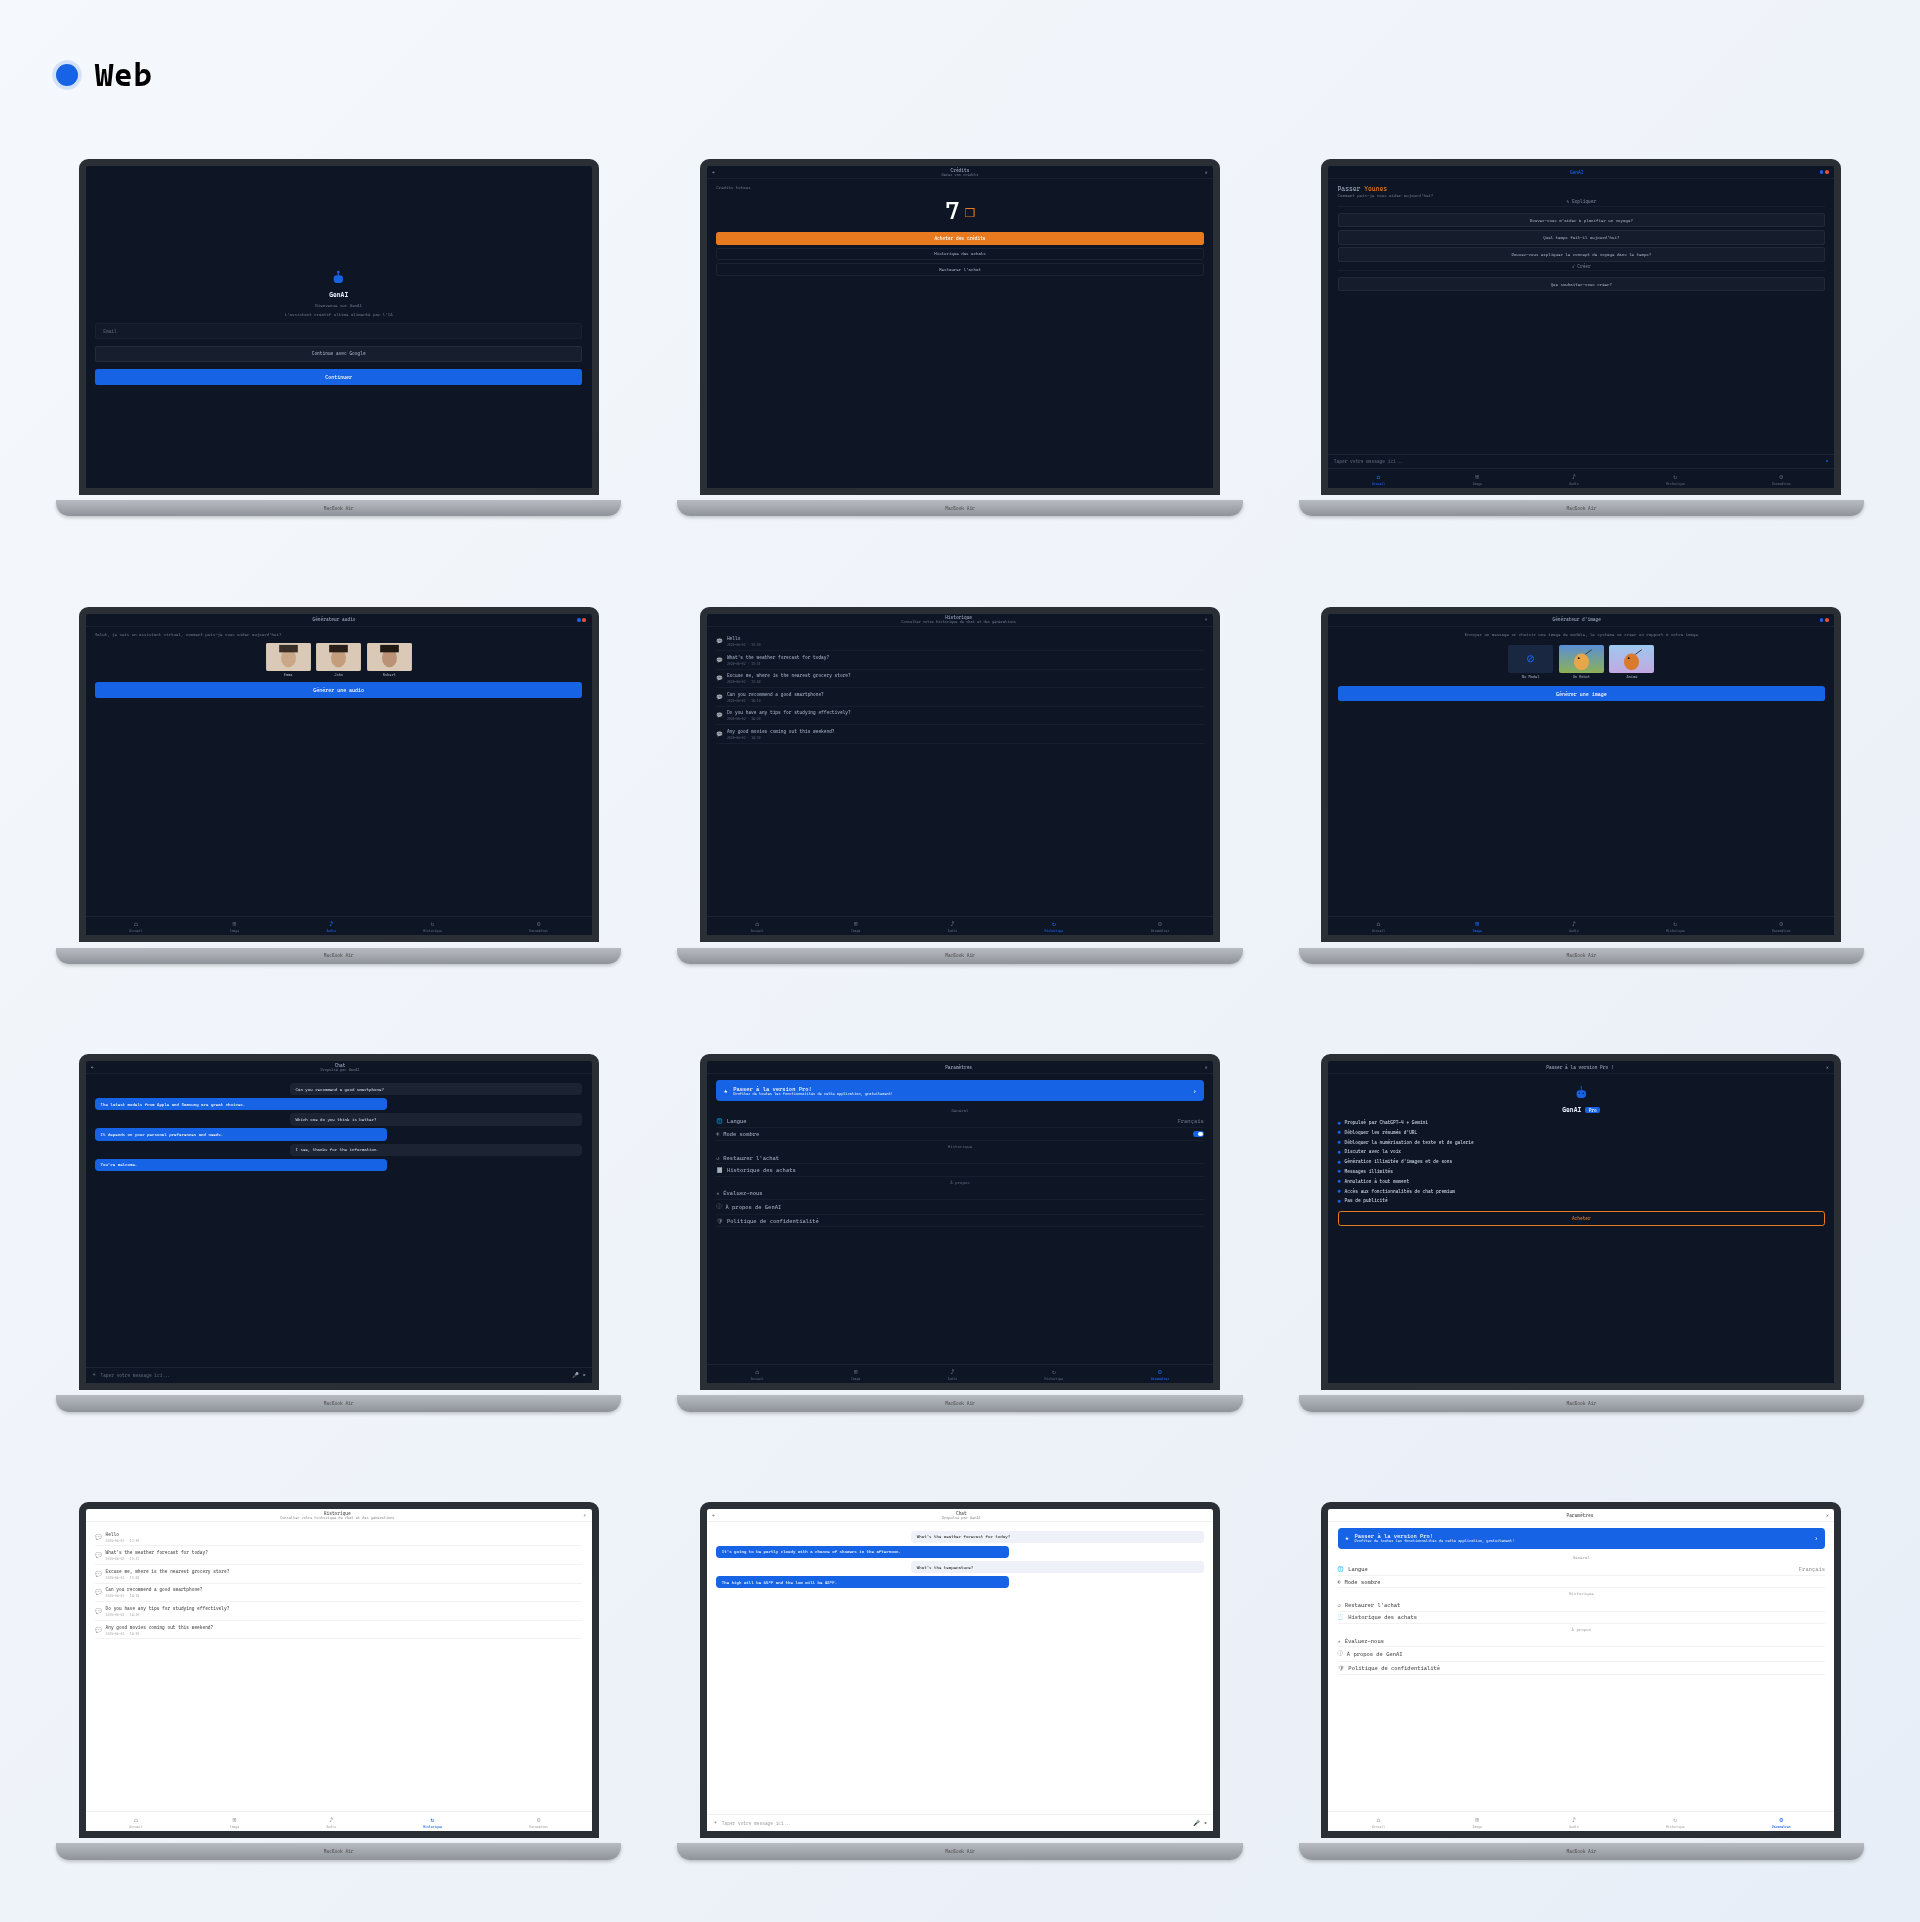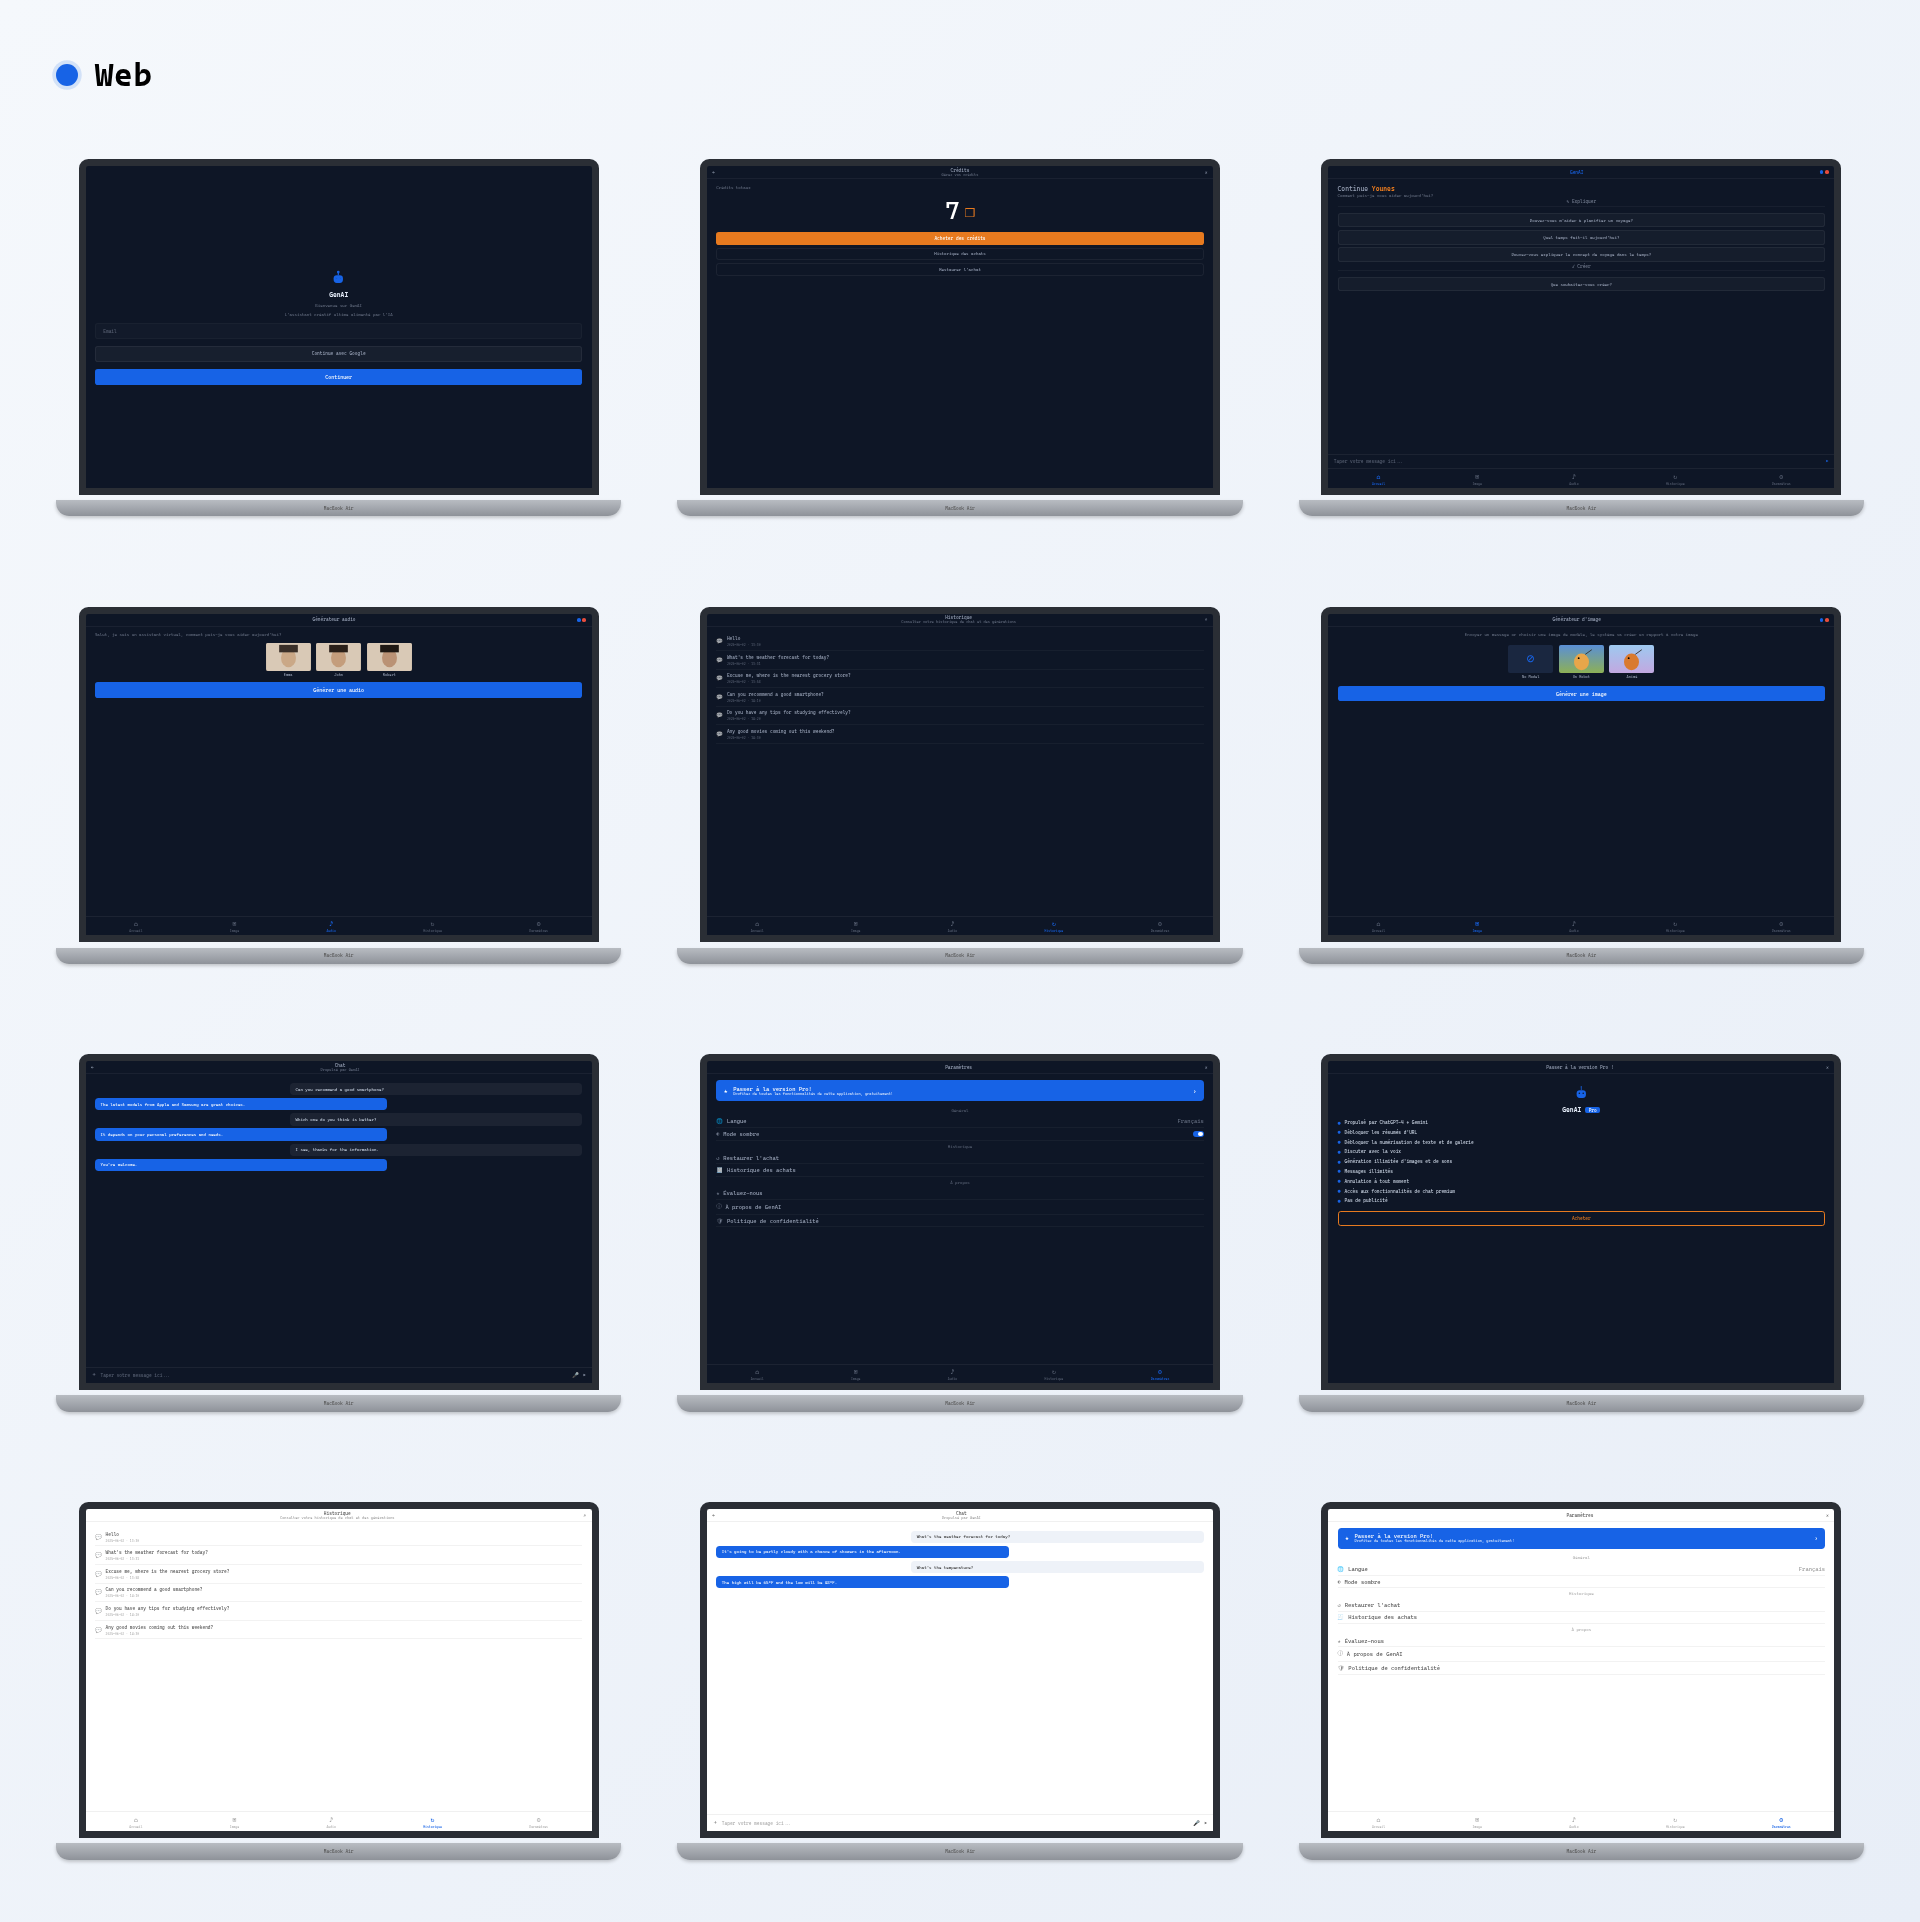--- a/index.html
+++ b/index.html
@@ -139,21 +139,21 @@
     margin-bottom:2.8px;
   }
   .suggest-row {
     width:100%; padding:3.7px 5.6px;
     background:rgba(255,255,255,.03);
     border:0.9px solid rgba(255,255,255,.06);
     border-radius:2.8px; font-size:4.2px;
     margin-top:2.8px; text-align:center;
   }
   .greet { font-size:6.5px; }
-  .greet .name { color:#e77a1f;font-weight:bold; }
+  .greet .name { color:#e77a1f; }
 
   .chat-bubble {
     max-width:60%;
     padding:3.7px 5.6px;
     border-radius:3.7px;
     font-size:4.2px;
     margin:2.8px 0;
     position:relative;
   }
   .bubble-left { background:#1763e6; color:#fff; margin-right:auto; }
@@ -336,21 +336,21 @@
         <div class="titlebar">
           <span></span>
           <span class="title-center" style="color:#1763e6">GenAI</span>
           <span class="dots">
               <span class="dot b"></span>
               <span class="dot r"></span>
             </span>
         </div>
         <div class="content" style="display:flex; flex-direction:column;">
           <div class="greet">
-            <span>Continue</span> <span class="name">Younes</span>
+            <span>Passer</span> <span class="name">Younes</span>
           </div>
           <div class="caption" style="text-align:left">Comment puis-je vous aider aujourd'hui?</div>
           <div class="section-head">✎ Expliquer</div>
           <div class="suggest-row">Pouvez-vous m'aider à planifier un voyage?</div>
           <div class="suggest-row">Quel temps fait-il aujourd'hui?</div>
           <div class="suggest-row">Pouvez-vous expliquer le concept de voyage dans le temps?</div>
           <div class="section-head">✓ Créer</div>
           <div class="suggest-row">Que souhaitez-vous créer?</div>
         </div>
         <div class="chat-input-bar">

